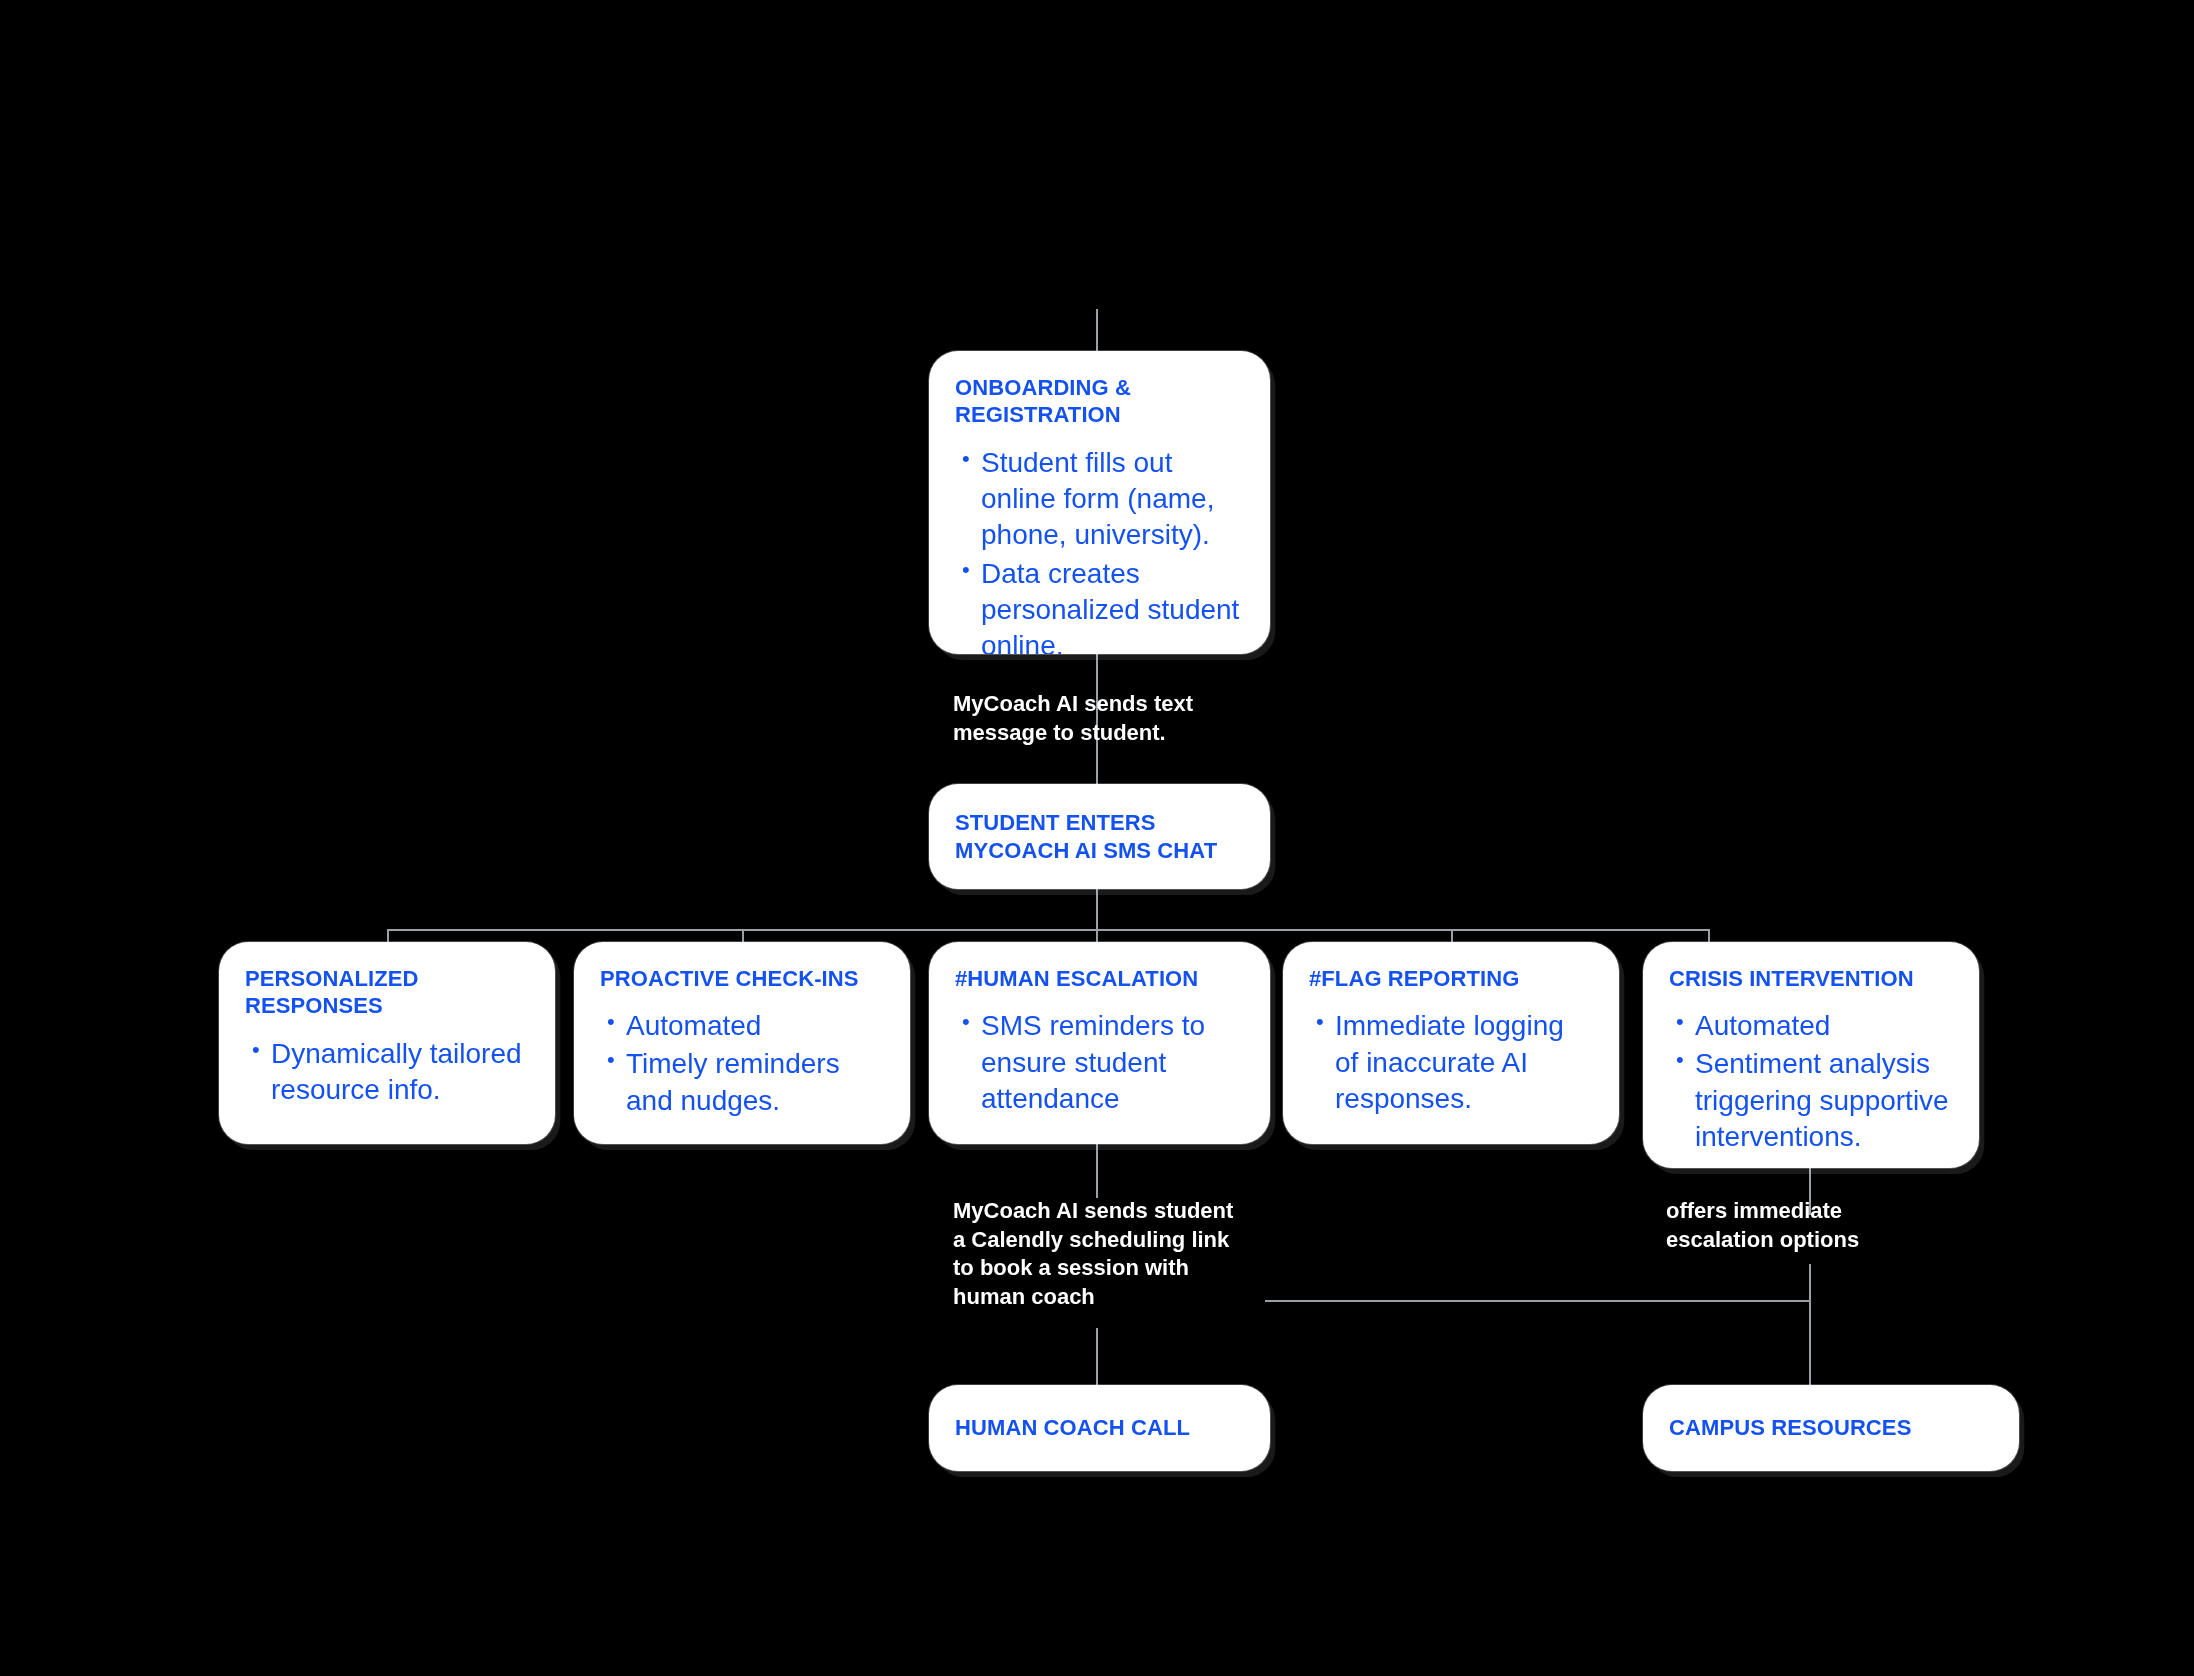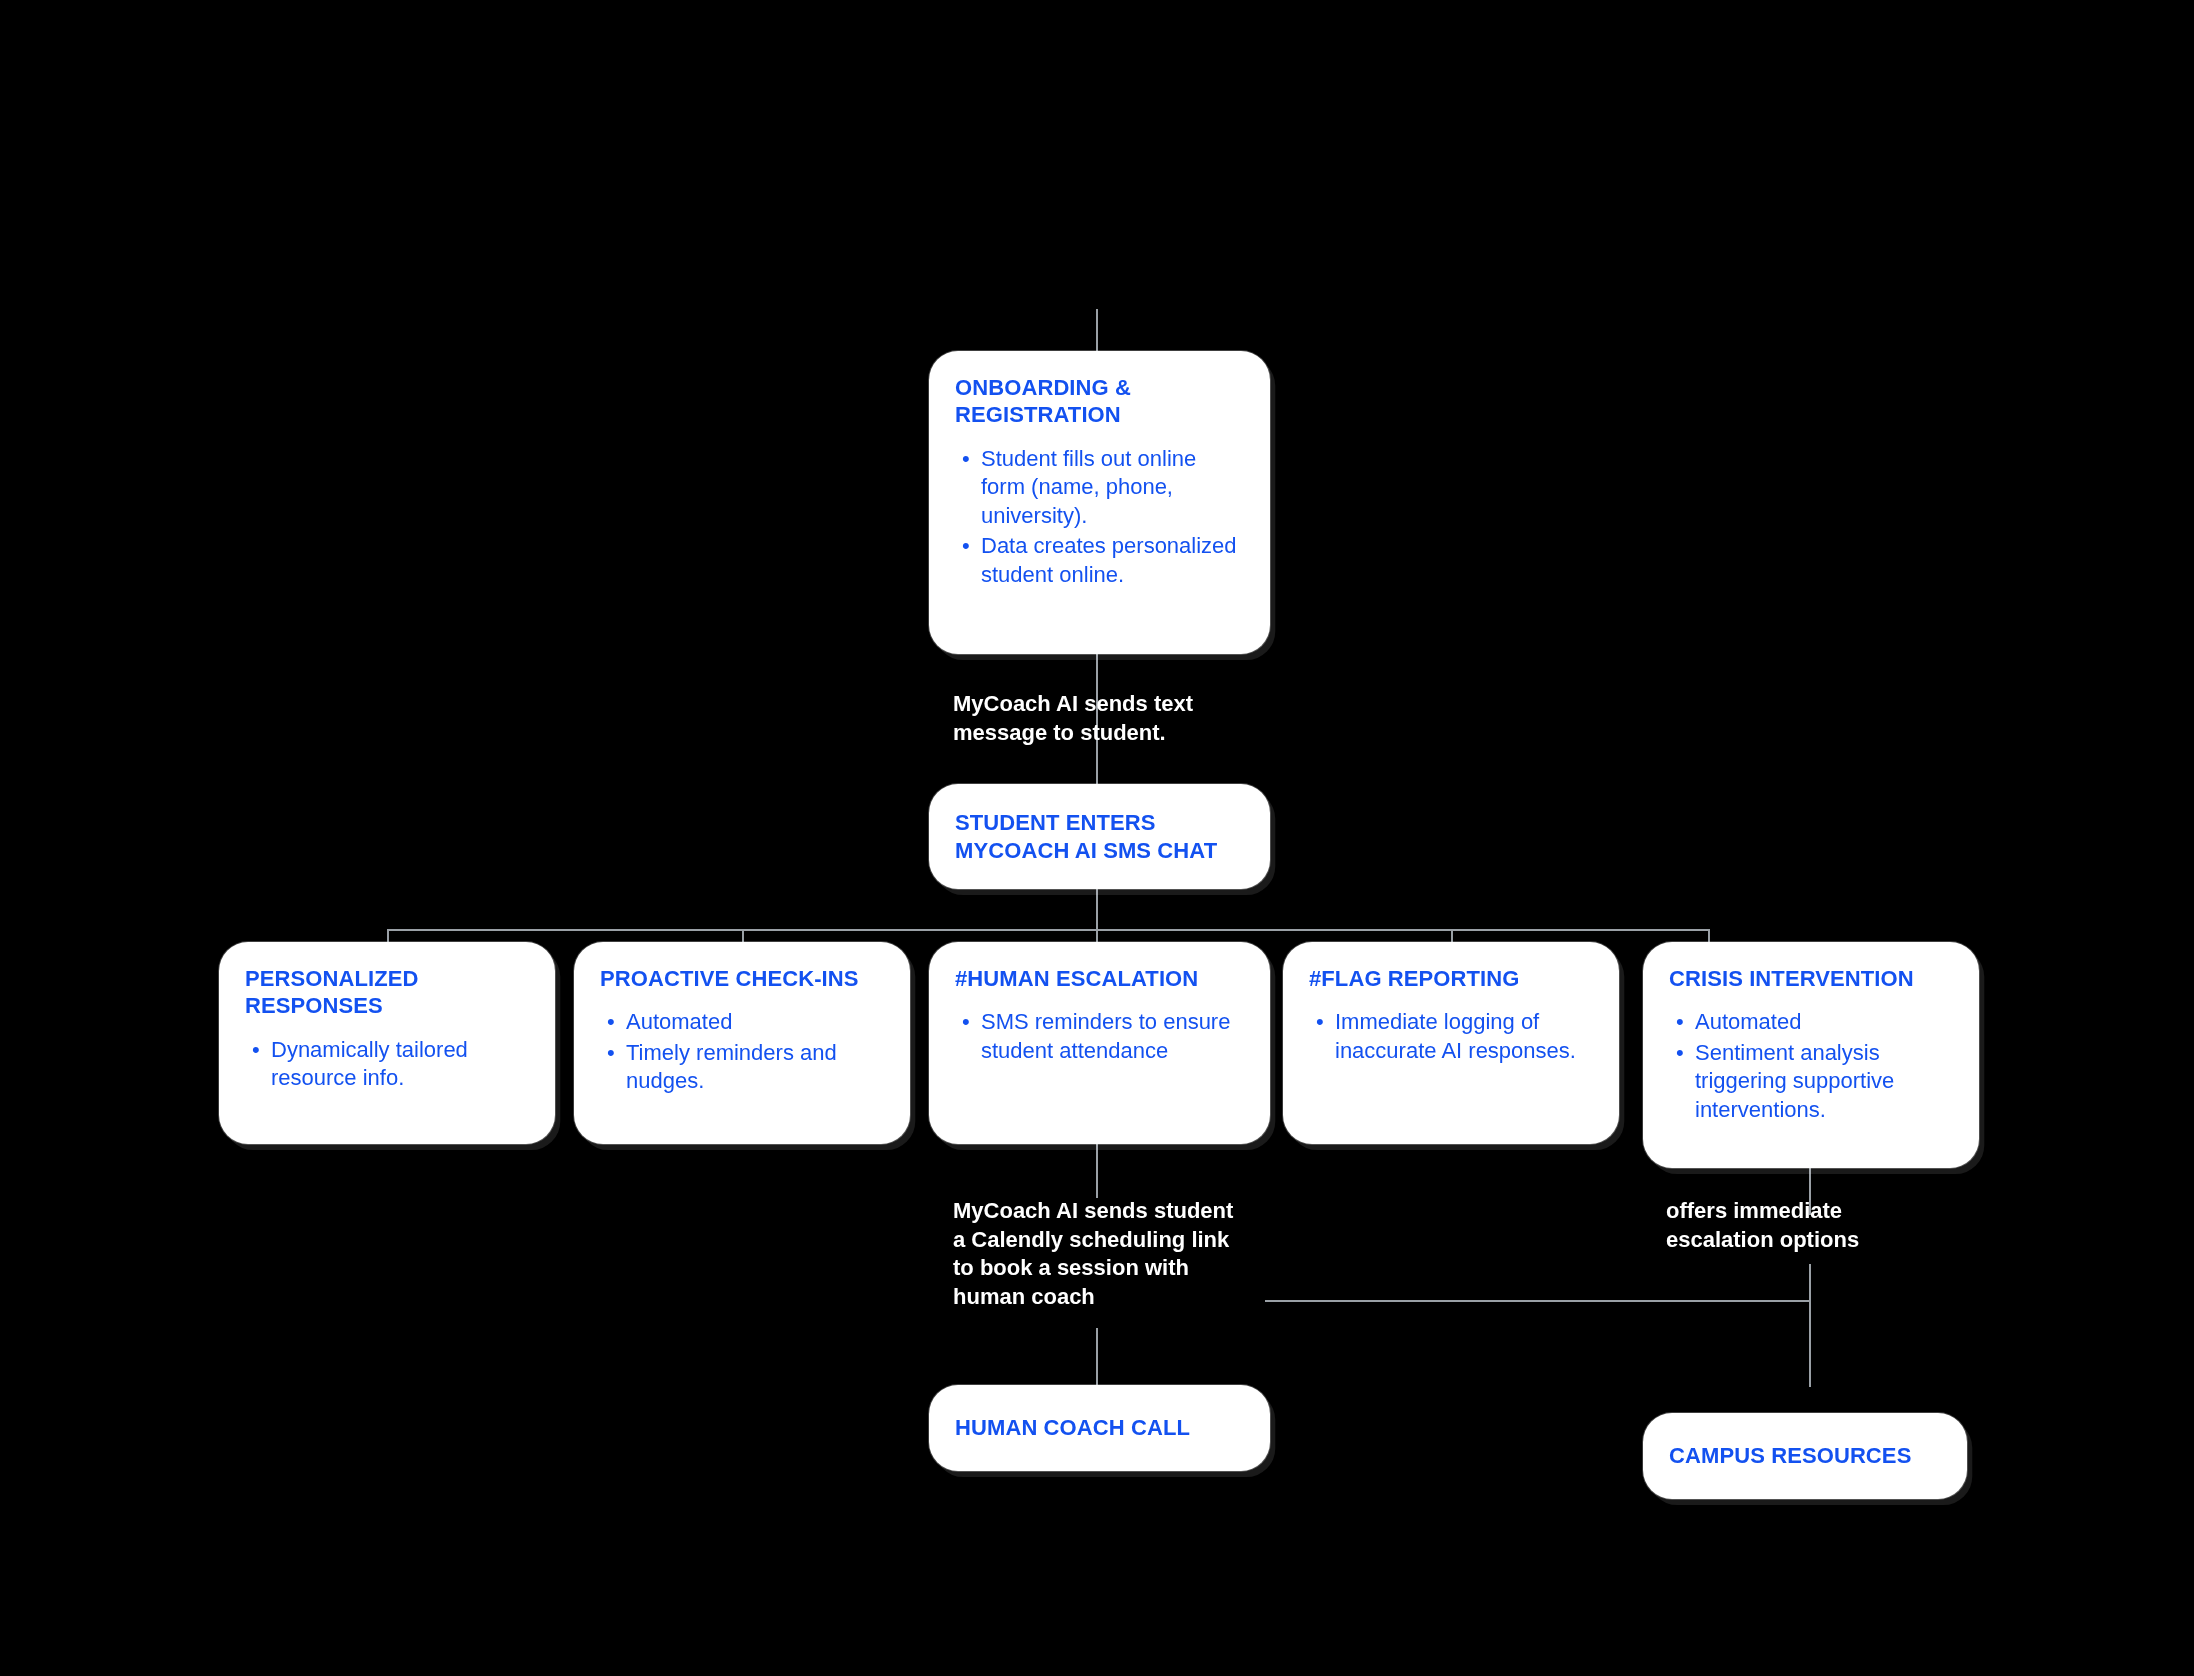--- a/index.html
+++ b/index.html
@@ -44,21 +44,21 @@
     margin: 0;
   }
   .node-list {
     list-style: none;
     margin: 16px 0 0 0;
     padding: 0;
   }
   .node-list li {
     position: relative;
     color: #1351f0;
-    font-size: 22px;
+    font-size: 28px;
     line-height: 1.30;
     padding-left: 26px;
     margin: 0 0 1.8px 0;
   }
   .node-list li::before {
     content: "\2022";
     position: absolute;
     left: 7px;
     top: 0;
     font-size: 22px;
@@ -163,18 +163,18 @@
     <ul class="node-list">
       <li>Automated</li>
       <li>Sentiment analysis triggering supportive interventions.</li>
     </ul>
   </div>
 
   <div class="node centered" style="left:929px; top:1385px; width:341px; height:86px;">
     <div class="node-title">HUMAN COACH CALL</div>
   </div>
 
-  <div class="node centered" style="left:1643px; top:1385px; width:324px; height:86px;margin-top:28px;">
+  <div class="node centered" style="left:1643px; top:1385px; width:376px; height:86px;">
     <div class="node-title">CAMPUS RESOURCES</div>
   </div>
 
 </div>
 
 
 </body></html>

